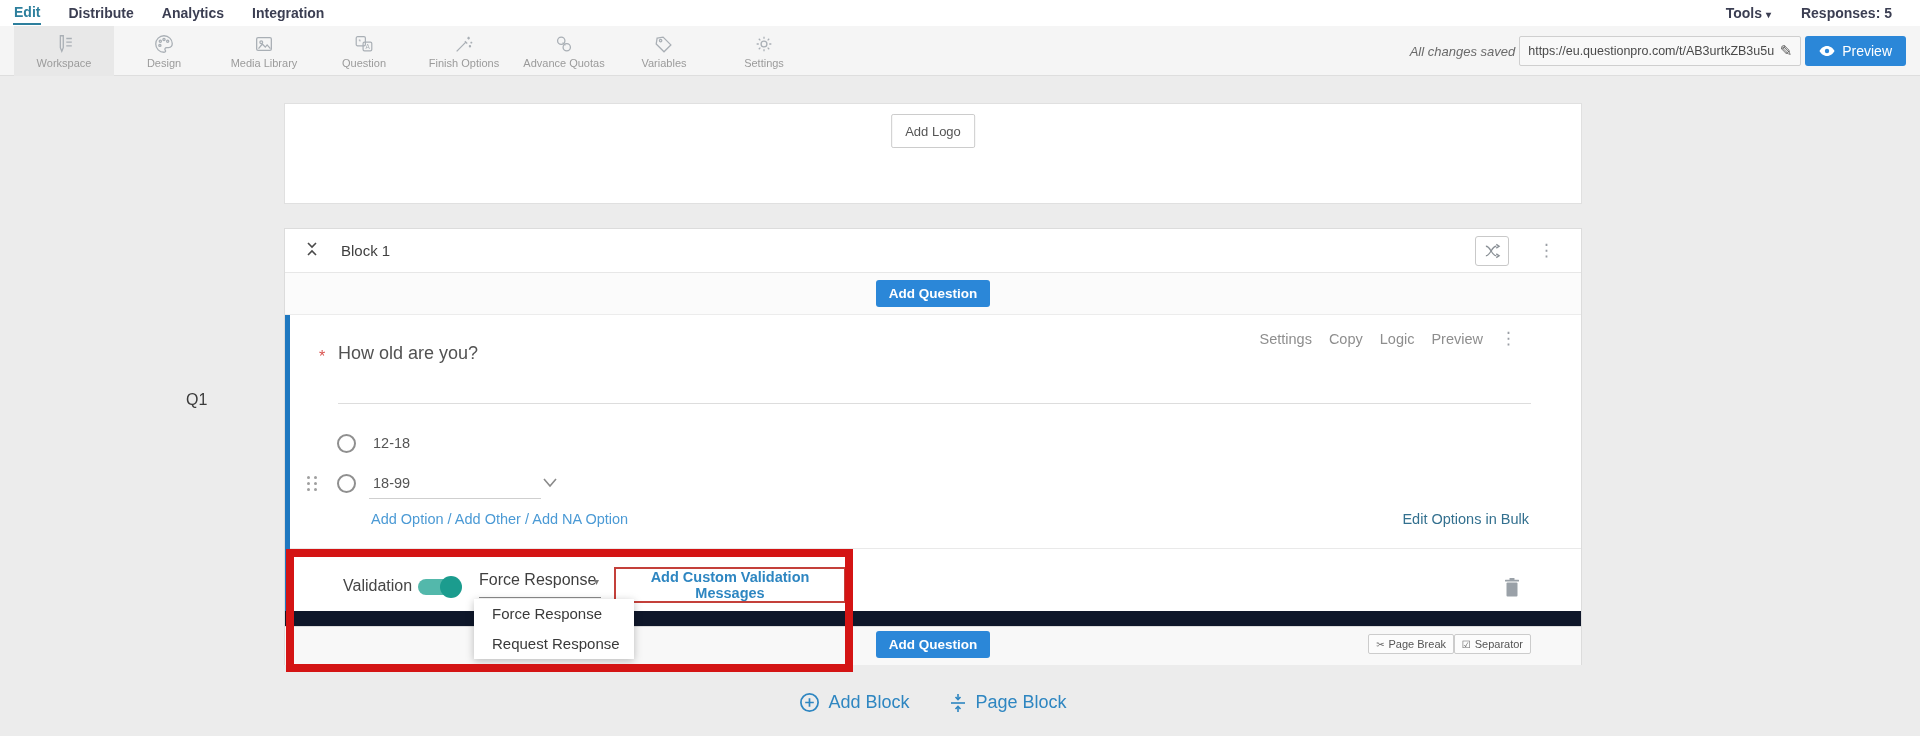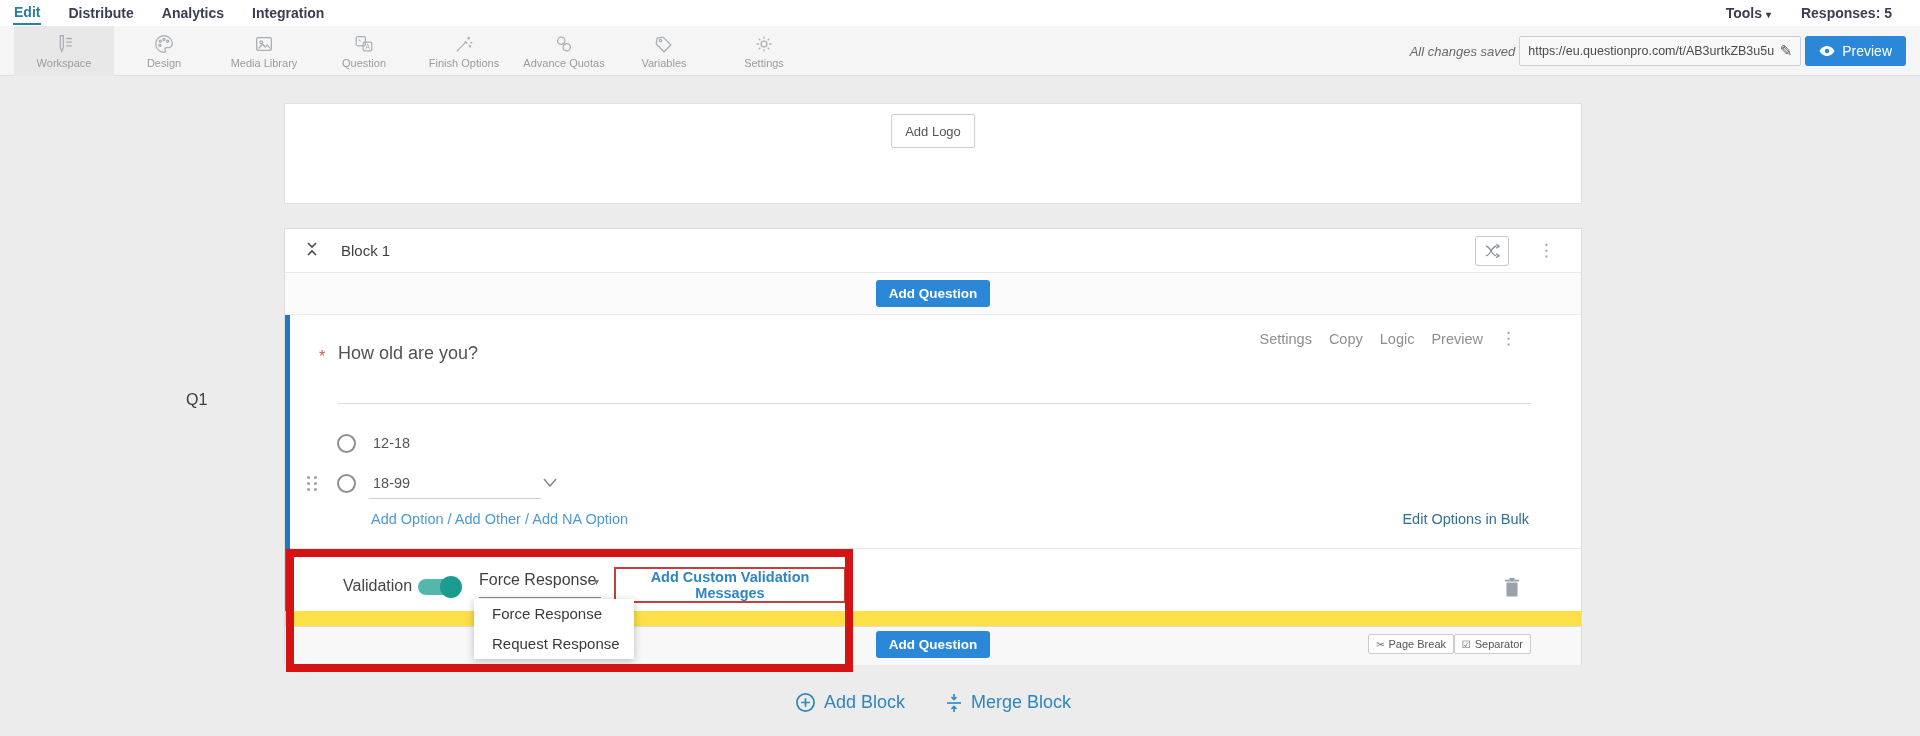--- a/index.html
+++ b/index.html
@@ -29,21 +29,21 @@
   .url-text { flex:1; font-size:12.5px; color:#4a4a4a; white-space:nowrap; overflow:hidden; }
   .pencil { font-size:15px; color:#555; cursor:pointer; }
   .btn-preview { height:30px; padding:0 14px; background:#2b87d8; border:none; border-radius:3px; color:#fff; font-size:14px; display:flex; align-items:center; gap:7px; cursor:pointer; font-family:inherit; }
 
   
   .survey-card { position:absolute; left:284px; top:103px; width:1298px; height:101px; background:#fff; border:1px solid #e0e0e0; }
   .btn-add-logo { position:absolute; left:50%; transform:translateX(-50%); top:10px; height:34px; padding:0 13px; background:#fff; border:1px solid #cccccc; border-radius:2px; font-size:13px; color:#555; cursor:pointer; font-family:inherit; }
   .survey-title { position:absolute; left:48px; top:156px; font-size:26px; color:#4a8fc0; }
 
   
-  .block-card { position:absolute; left:284px; top:228px; width:1298px; height:437px; background:#fde047; border:1px solid #dcdcdc; }
+  .block-card { position:absolute; left:284px; top:228px; width:1298px; height:437px; background:#0f172a; border:1px solid #dcdcdc; }
   .block-header { position:absolute; left:0; top:0; width:100%; height:44px; background:#fff; border-bottom:1px solid #e7e7e7; }
   .collapse-btn { position:absolute; left:18px; top:11px; width:22px; height:22px; cursor:pointer; }
   .block-title { position:absolute; left:56px; top:0; line-height:44px; font-size:15px; color:#3f3f3f; }
   .shuffle-btn { position:absolute; right:72px; top:7px; width:34px; height:30px; background:#fff; border:1px solid #c9c9c9; border-radius:3px; display:flex; align-items:center; justify-content:center; cursor:pointer; }
   .kebab { color:#9a9ea5; font-size:17px; cursor:pointer; line-height:1; }
   .block-kebab { position:absolute; right:26px; top:13px; }
 
   .band-add-q { position:absolute; left:0; top:44px; width:100%; height:42px; background:#fbfbfb; border-bottom:1px solid #ececec; text-align:center; }
   .btn-add-question { margin-top:7px; height:27px; padding:0 13px; background:#2b87d8; border:none; border-radius:3px; color:#fff; font-size:13.5px; font-weight:bold; cursor:pointer; font-family:inherit; }
 
@@ -352,17 +352,17 @@
         </svg>
       <span>Add Block</span>
     </span>
     <span class="bottom-btn">
       <svg width="18" height="20" viewBox="0 0 18 20" fill="none" stroke="#2e86c1" stroke-width="1.6">
           <path d="M9 1v5M9 19v-5"></path>
           <path d="M6.5 4L9 6.5 11.5 4"></path>
           <path d="M6.5 16L9 13.5 11.5 16"></path>
           <path d="M2 10h14"></path>
         </svg>
-      <span>Merge Block</span>
+      <span>Page Block</span>
     </span>
   </div>
 
 </div>
 
 </body></html>

